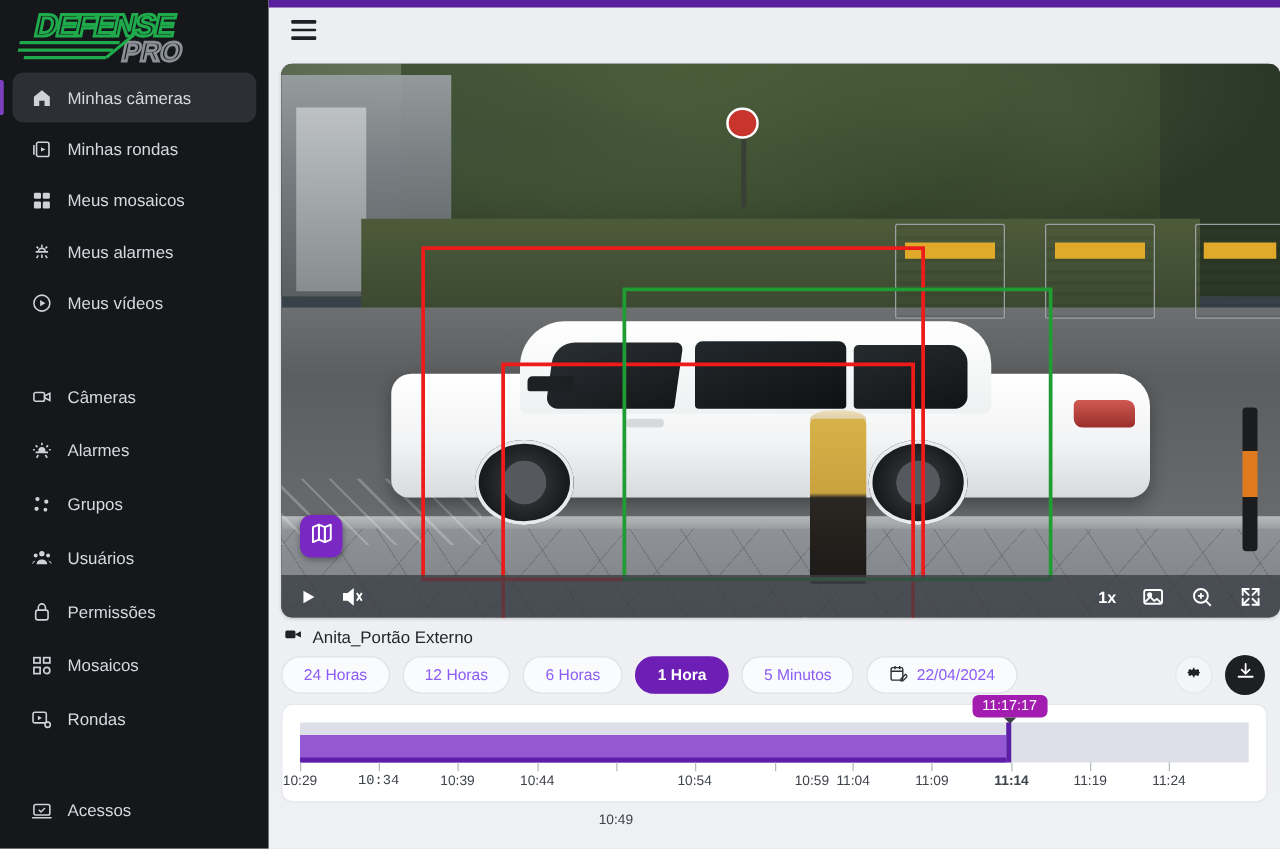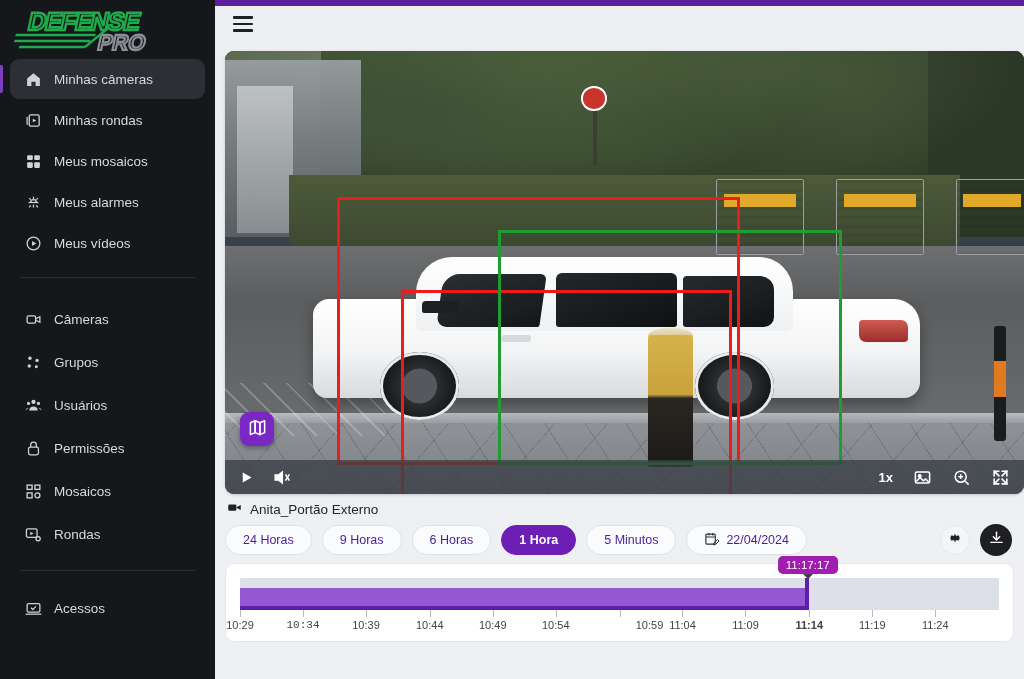--- a/index.html
+++ b/index.html
@@ -157,21 +157,21 @@
   #speed-label { font-size:13px; font-weight:bold; color:#fff; }
 
   
   #cam-title { position:absolute; left:12px; top:500px; display:flex; align-items:center; gap:8px;
      font-size:13.5px; color:#23262b;justify-content:center; }
 
   
   #chips { position:absolute; left:10px; top:525px; display:flex; align-items:center; gap:10px; }
   .chip {
     height:30px; padding:0 17px; border-radius:16px; border:1px solid #dfe2e7;
-    background:#fafbfc; color:#4c1d95; font-size:12.5px;
+    background:#fafbfc; color:#8b5cf6; font-size:12.5px;
     display:flex; align-items:center; gap:7px; cursor:pointer;
   }
   .chip.active { background:#6d1fb5; border-color:#6d1fb5; color:#fff; font-weight:bold; }
   #right-actions { position:absolute; right:12px; top:524px; display:flex; align-items:center; gap:10px; }
   #gear-btn { width:30px; height:30px; border-radius:50%; background:#f4f5f7; border:1px solid #e6e8ec;
      display:flex; align-items:center; justify-content:center; cursor:pointer; }
   #dl-btn { width:32px; height:32px; border-radius:50%; background:#1d1f22;
      display:flex; align-items:center; justify-content:center; cursor:pointer; }
 
   
@@ -273,20 +273,31 @@
       <div class="nav-item">
         <span class="ico">
           <svg width="17" height="17" viewBox="0 0 24 24" fill="none" stroke="#cfd3d9" stroke-width="1.8">
             <rect x="3" y="7" width="12" height="10" rx="2"></rect>
               <path d="M15 11l6-3v8l-6-3z"></path>
           </svg>
         </span>
         <span>Câmeras</span>
       </div>
 
+      <div class="nav-item">
+        <span class="ico">
+          <svg width="17" height="17" viewBox="0 0 24 24" fill="none" stroke="#cfd3d9" stroke-width="1.8">
+            <path d="M8 14h8v-2a4 4 0 00-8 0z" fill="#cfd3d9" stroke="none"></path>
+            <path d="M5 14h14"></path>
+              <path d="M12 3v3M5 6l2 2M19 6l-2 2M4 11H2M22 11h-2"></path>
+            <path d="M8 17l-2 3M16 17l2 3"></path>
+          </svg>
+        </span>
+        <span>Alarmes</span>
+      </div>
 
       <div class="nav-item">
         <span class="ico">
           <svg width="17" height="17" viewBox="0 0 24 24" fill="#cfd3d9">
             <circle cx="7" cy="6" r="2.4"></circle>
               <circle cx="17" cy="9" r="2.4"></circle>
               <circle cx="6" cy="17" r="2.4"></circle>
             <circle cx="16" cy="18" r="2.1"></circle>
           </svg>
         </span>
@@ -479,21 +490,21 @@
         </svg>
       </span>
       <span>Anita_Portão Externo</span>
     </div>
 
     <div id="chips">
       <div class="chip">
           <span>24 Horas</span>
         </div>
       <div class="chip">
-          <span>9 Horas</span>
+          <span>12 Horas</span>
         </div>
       <div class="chip">
           <span>6 Horas</span>
         </div>
       <div class="chip active">
           <span>1 Hora</span>
         </div>
       <div class="chip">
           <span>5 Minutos</span>
         </div>
@@ -538,21 +549,21 @@
         <div id="tl-ticks">
             <div class="tl-tick" style="left: 0%;"></div>
             <div class="tl-lbl" style="left: 0%;">10:29</div>
             <div class="tl-tick" style="left: 8.3%;"></div>
             <div class="tl-lbl" style="left: 8.3%; font-family: Liberation Mono, monospace;">10:34</div>
             <div class="tl-tick" style="left: 16.6%;"></div>
             <div class="tl-lbl" style="left: 16.6%;">10:39</div>
             <div class="tl-tick" style="left: 25%;"></div>
             <div class="tl-lbl" style="left: 25%;">10:44</div>
             <div class="tl-tick" style="left: 33.3%;"></div>
-            <div class="tl-lbl" style="left: 33.3%;">10:49</div>
+            <div class="tl-lbl" style="left: 33.3%; margin-top: 31px;">10:49</div>
             <div class="tl-tick" style="left: 41.6%;"></div>
             <div class="tl-lbl" style="left: 41.6%;">10:54</div>
             <div class="tl-tick" style="left: 50%;"></div>
             <div class="tl-lbl" style="left: 50%; margin-left: 30px;">10:59</div>
             <div class="tl-tick" style="left: 58.3%;"></div>
             <div class="tl-lbl" style="left: 58.3%;">11:04</div>
             <div class="tl-tick" style="left: 66.6%;"></div>
             <div class="tl-lbl" style="left: 66.6%;">11:09</div>
             <div class="tl-tick" style="left: 75%;"></div>
             <div class="tl-lbl" style="left: 75%; font-weight: bold;">11:14</div>

